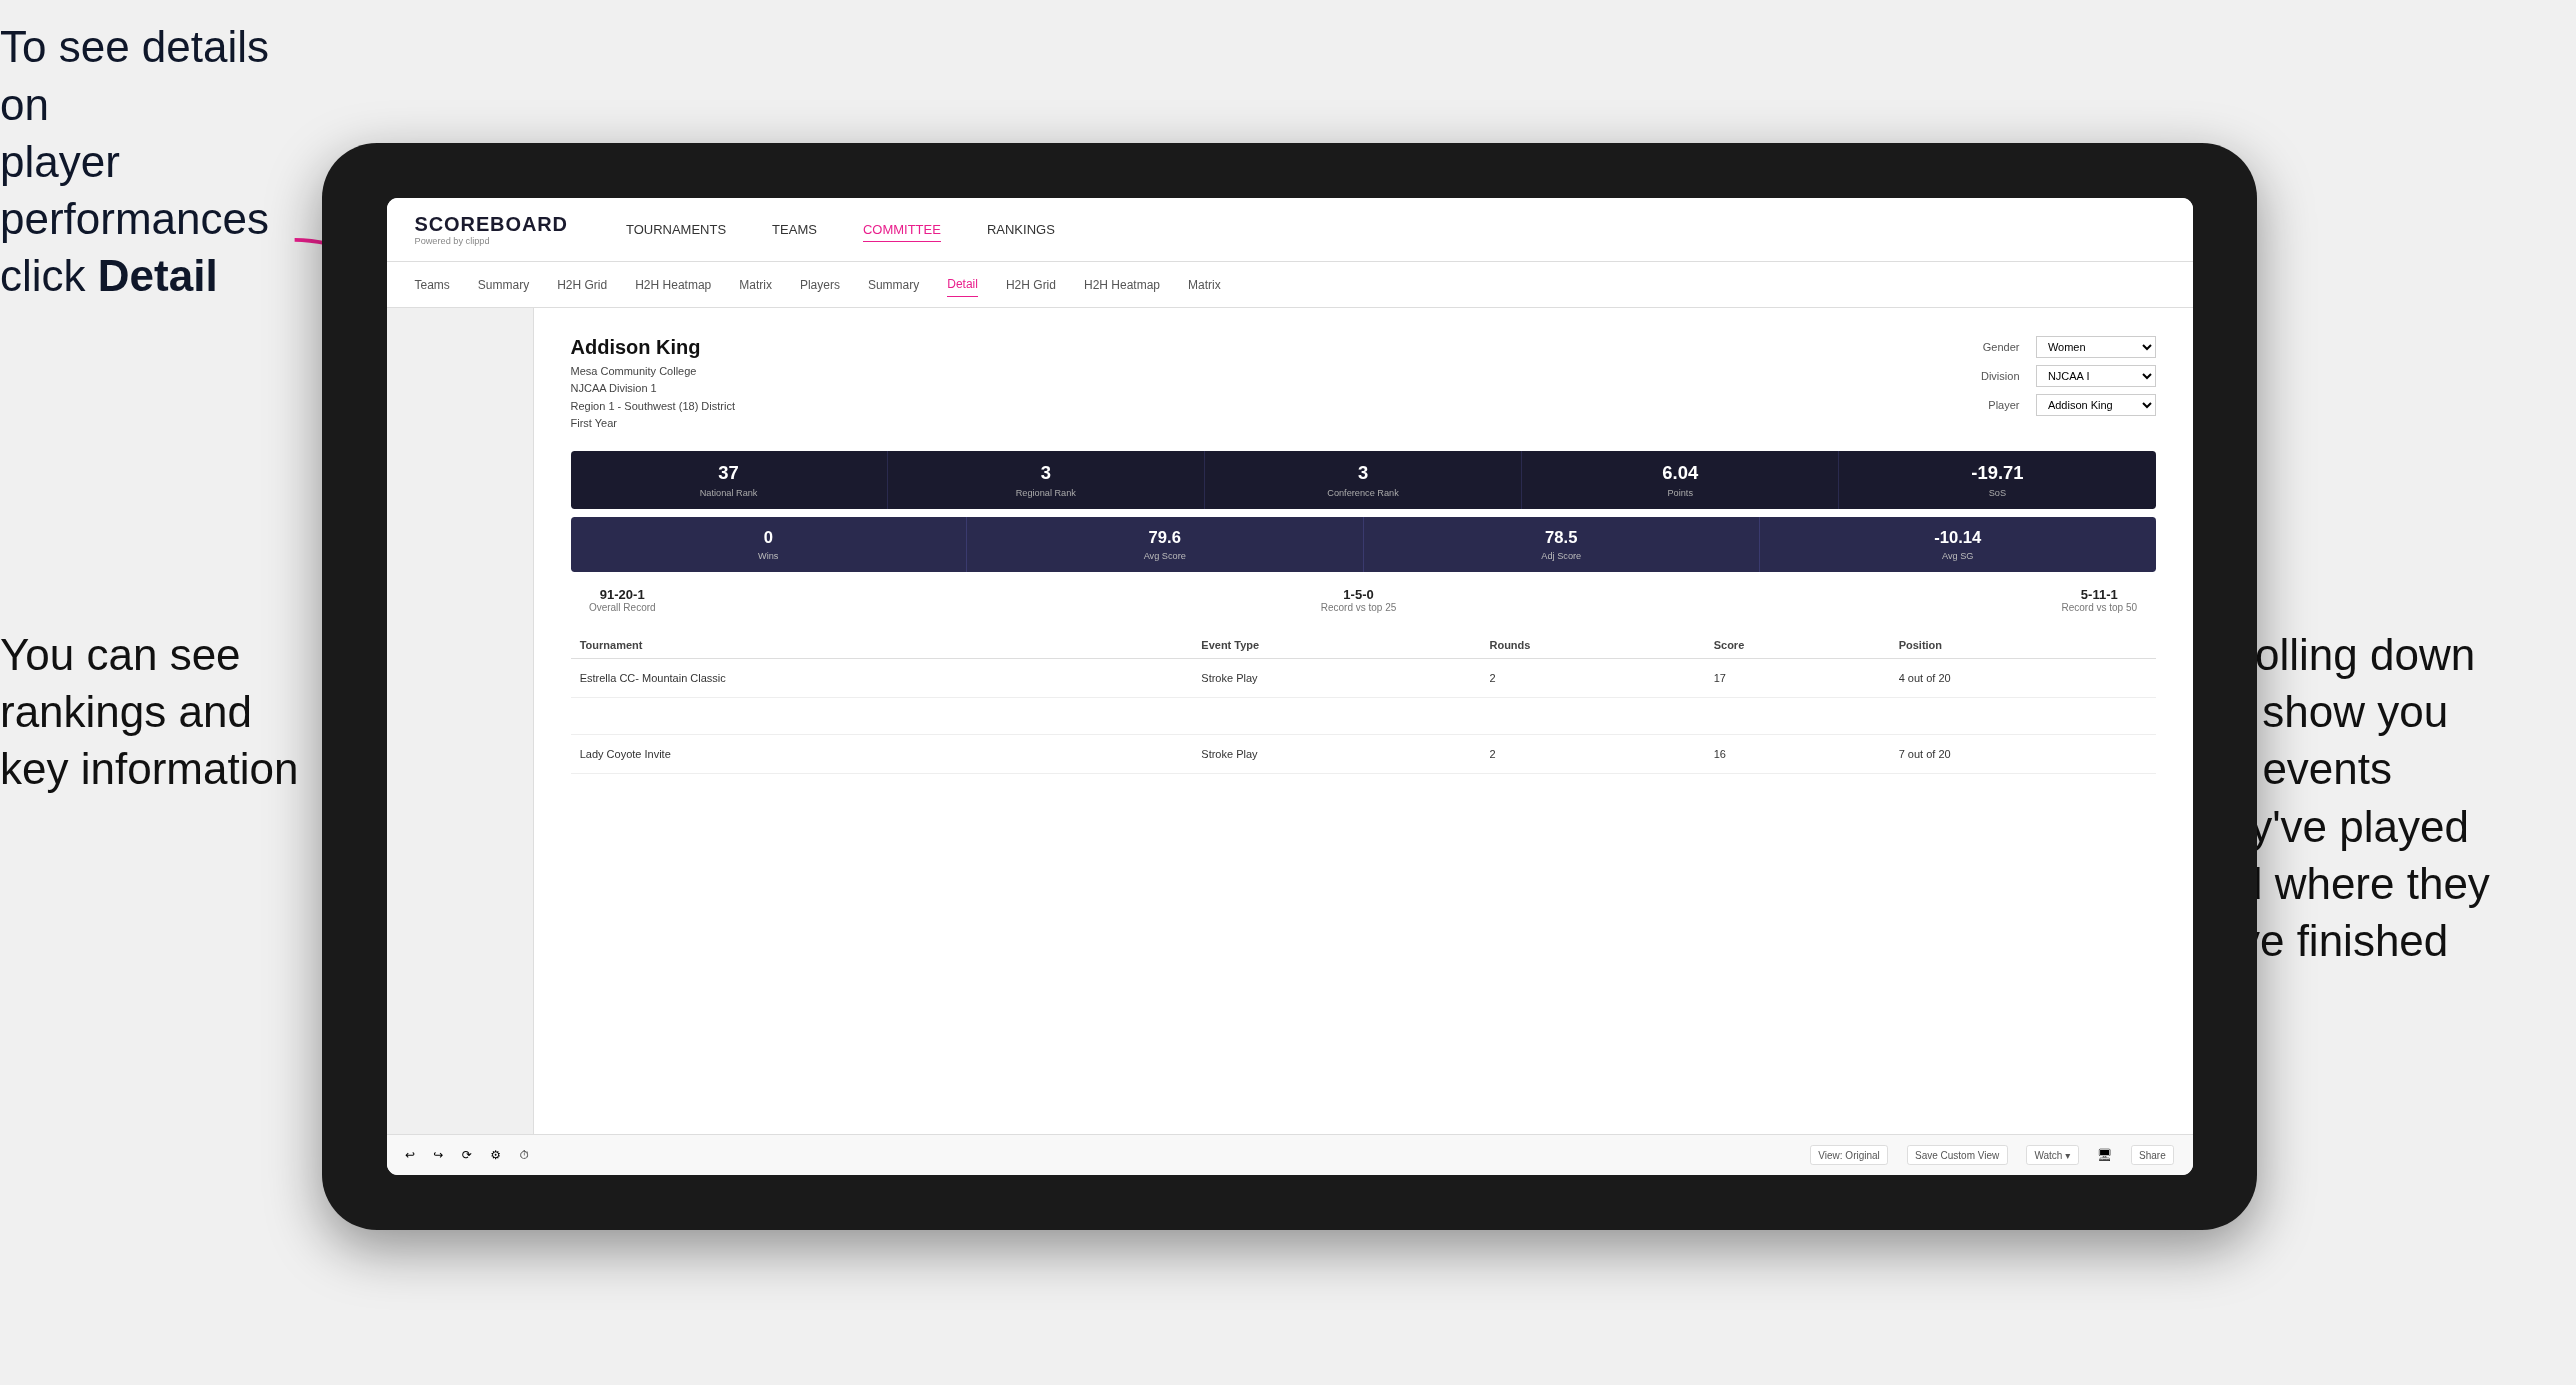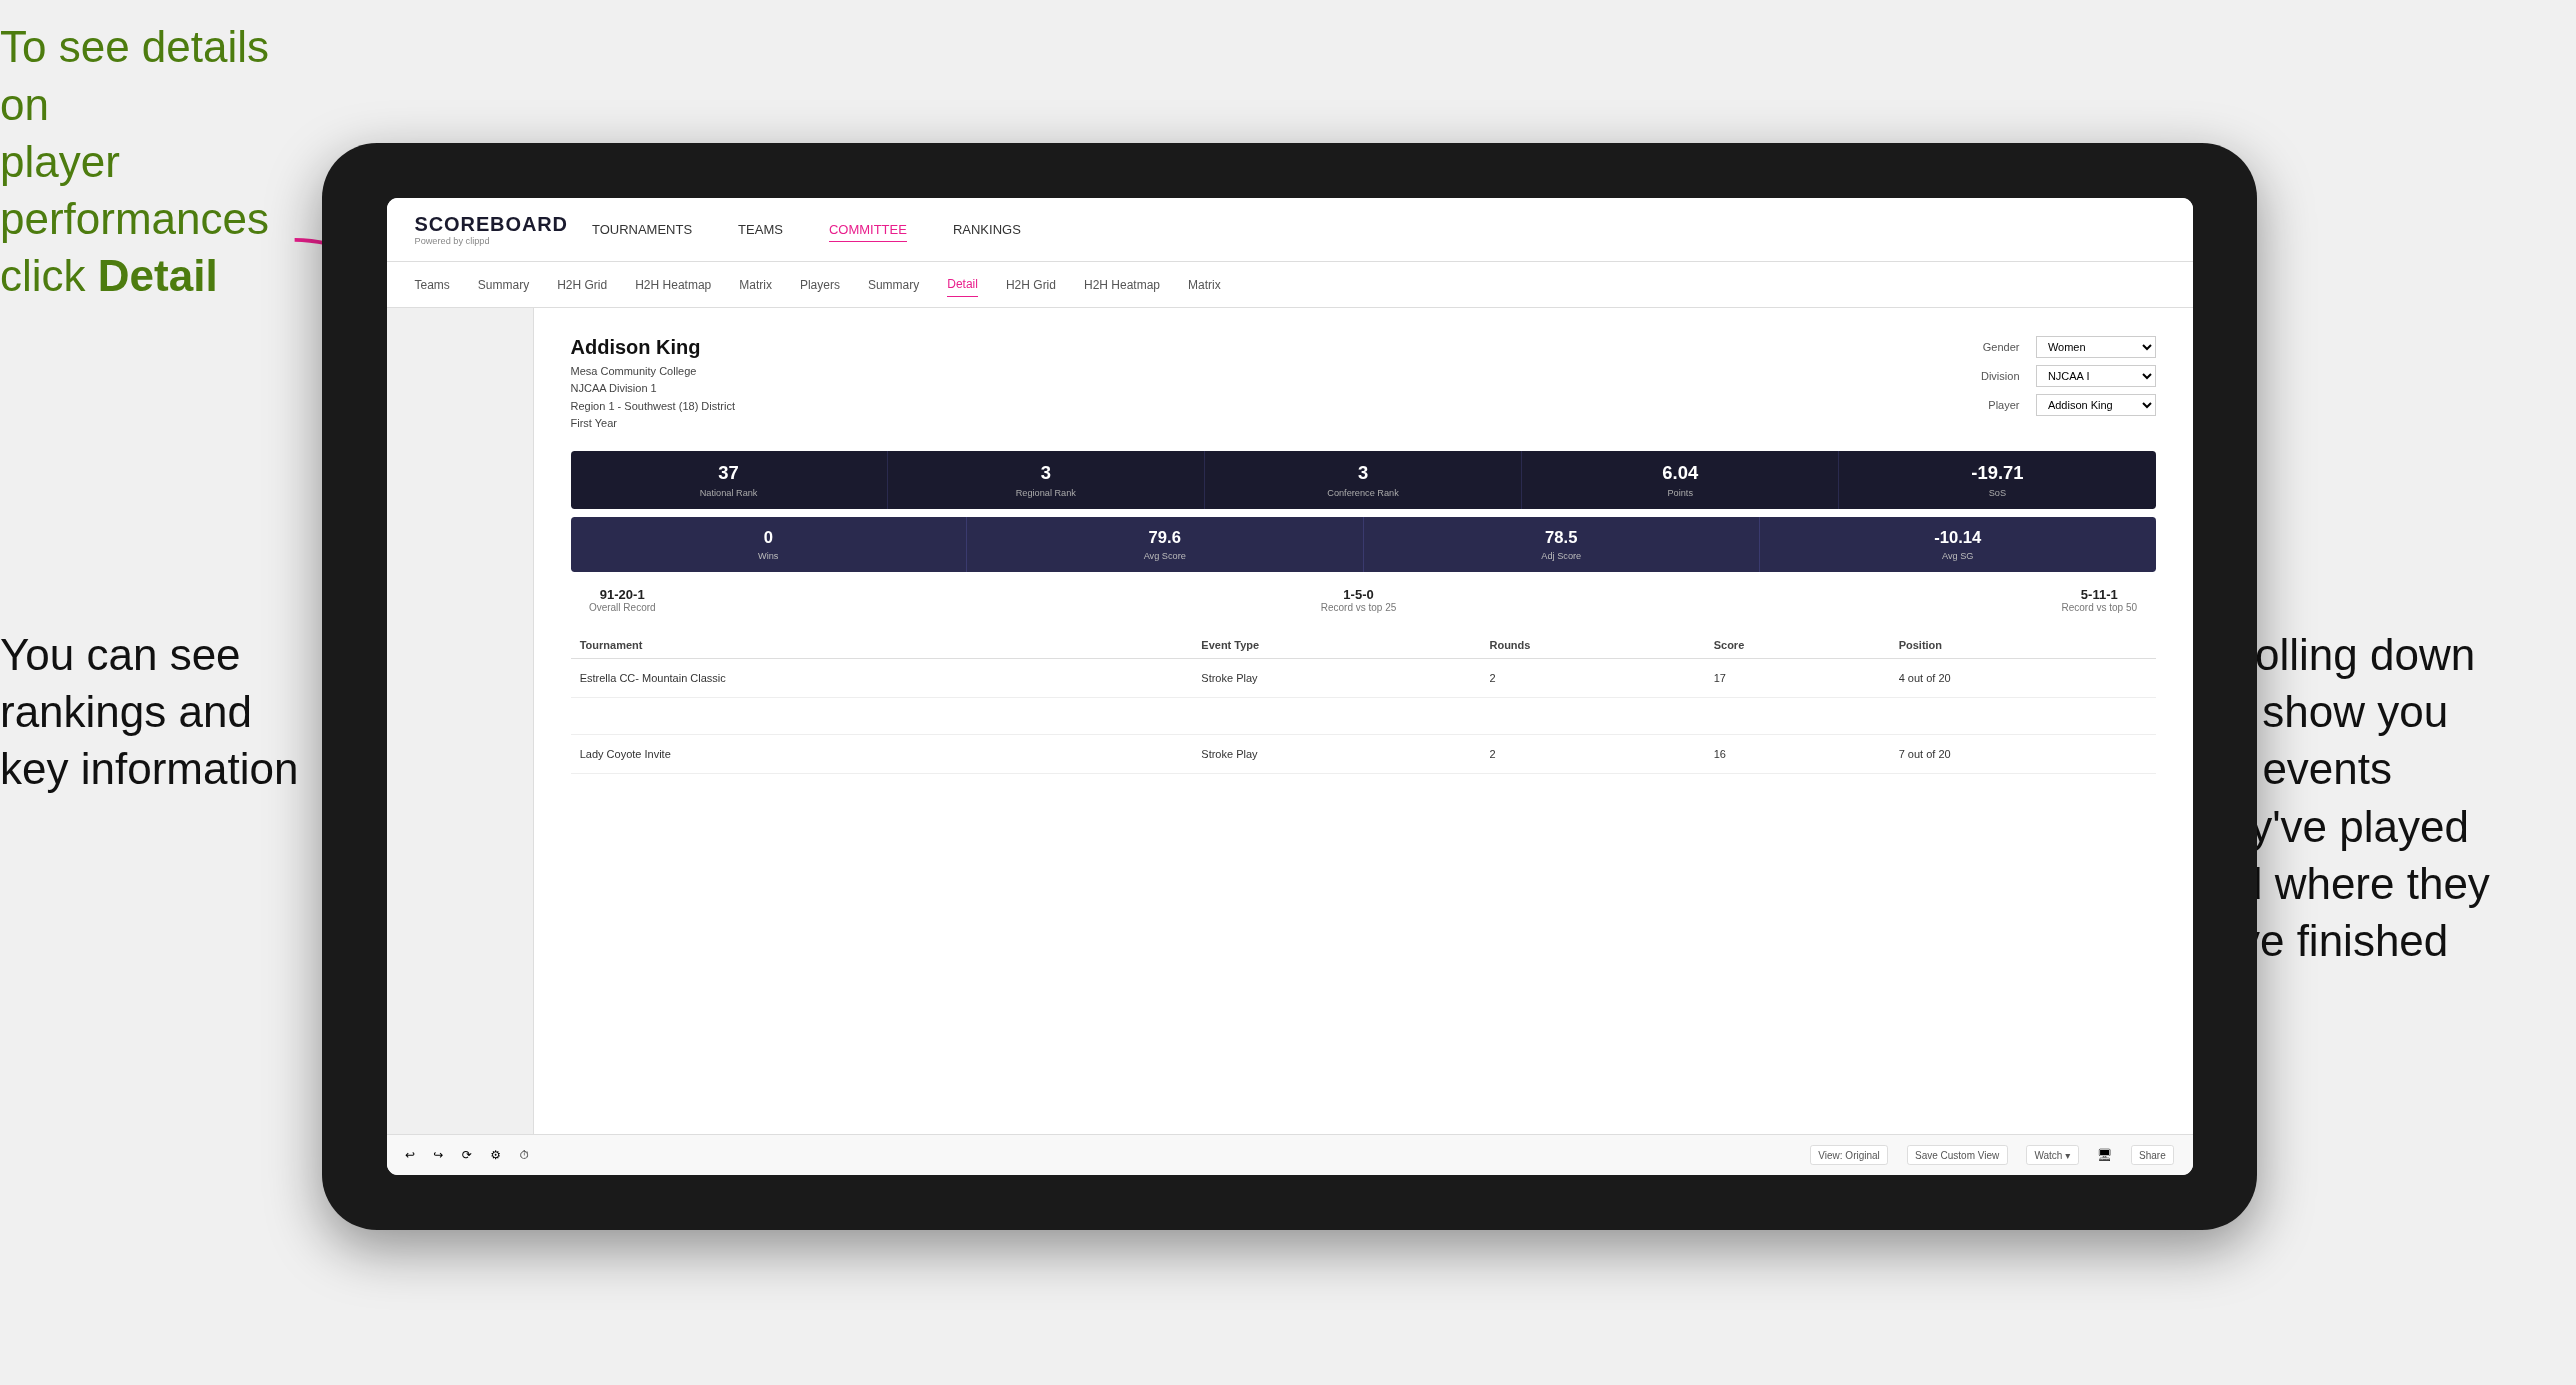--- a/index.html
+++ b/index.html
@@ -13,21 +13,21 @@
     }
 
     
     .annotation-left {
       position: absolute;
       left: 0;
       top: 18.4px;
       width: 313px;
       font-size: 44px;
       line-height: 1.3;
-      color: #4d7c0f;
+      color: #0f172a;
     }
     .annotation-left strong { font-weight: 900; }
 
     .annotation-right {
       position: absolute;
       right: 0;
       top: 626px;
       width: 387px;
       font-size: 44px;
       line-height: 1.3;
@@ -77,21 +77,21 @@
       display: flex;
       align-items: center;
       padding: 0 28px;
       height: 64px;
       flex-shrink: 0;
     }
 
     .logo-section {
       display: flex;
       flex-direction: column;
-      margin-right: 24px;
+      margin-right: 58px;
     }
 
     .logo-title {
       font-size: 20px;
       font-weight: 900;
       letter-spacing: 0.9px;
       color: #1a1a2e;
     }
 
     .logo-subtitle {

